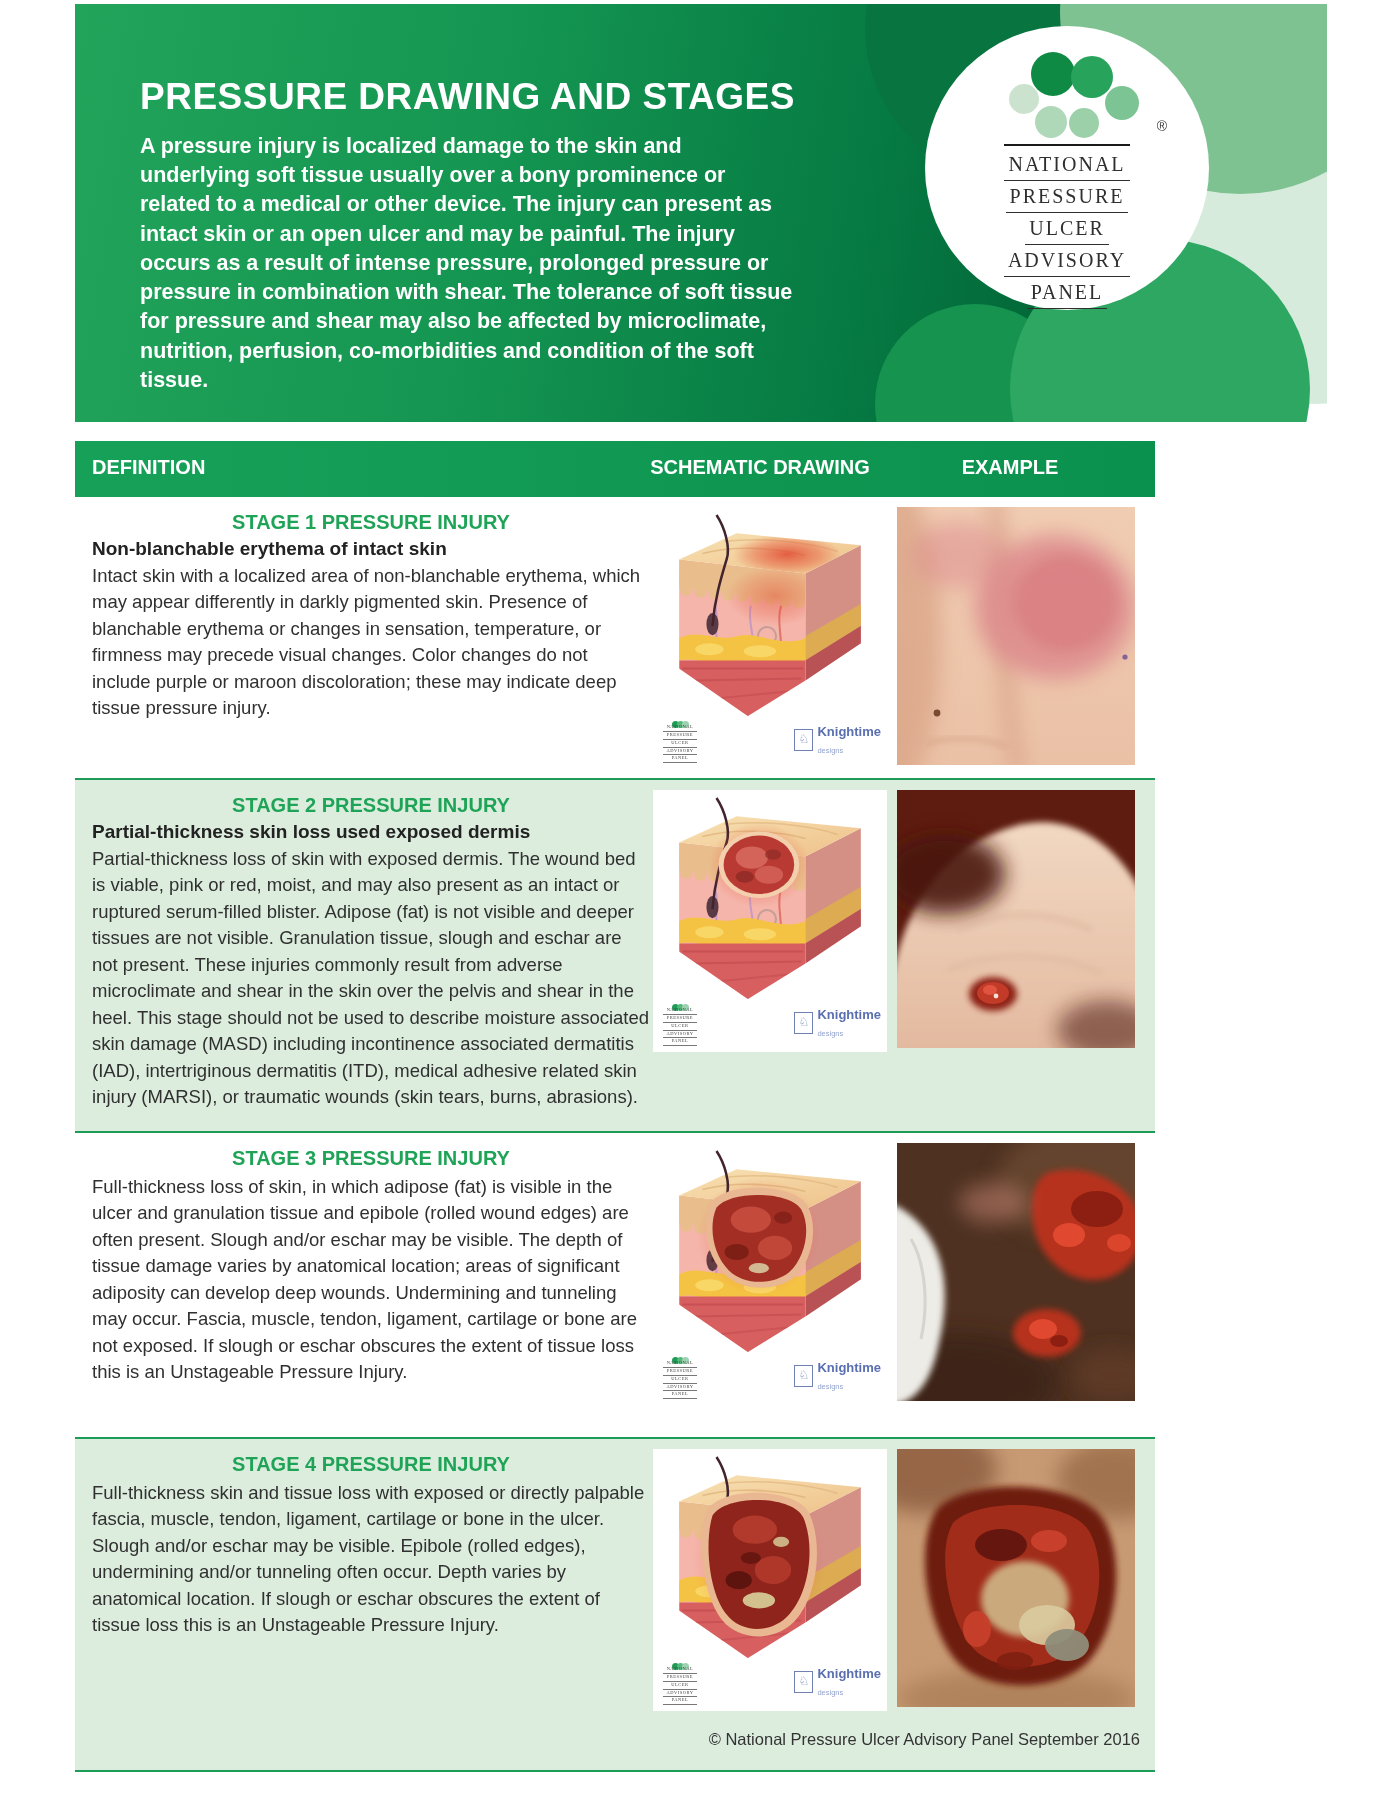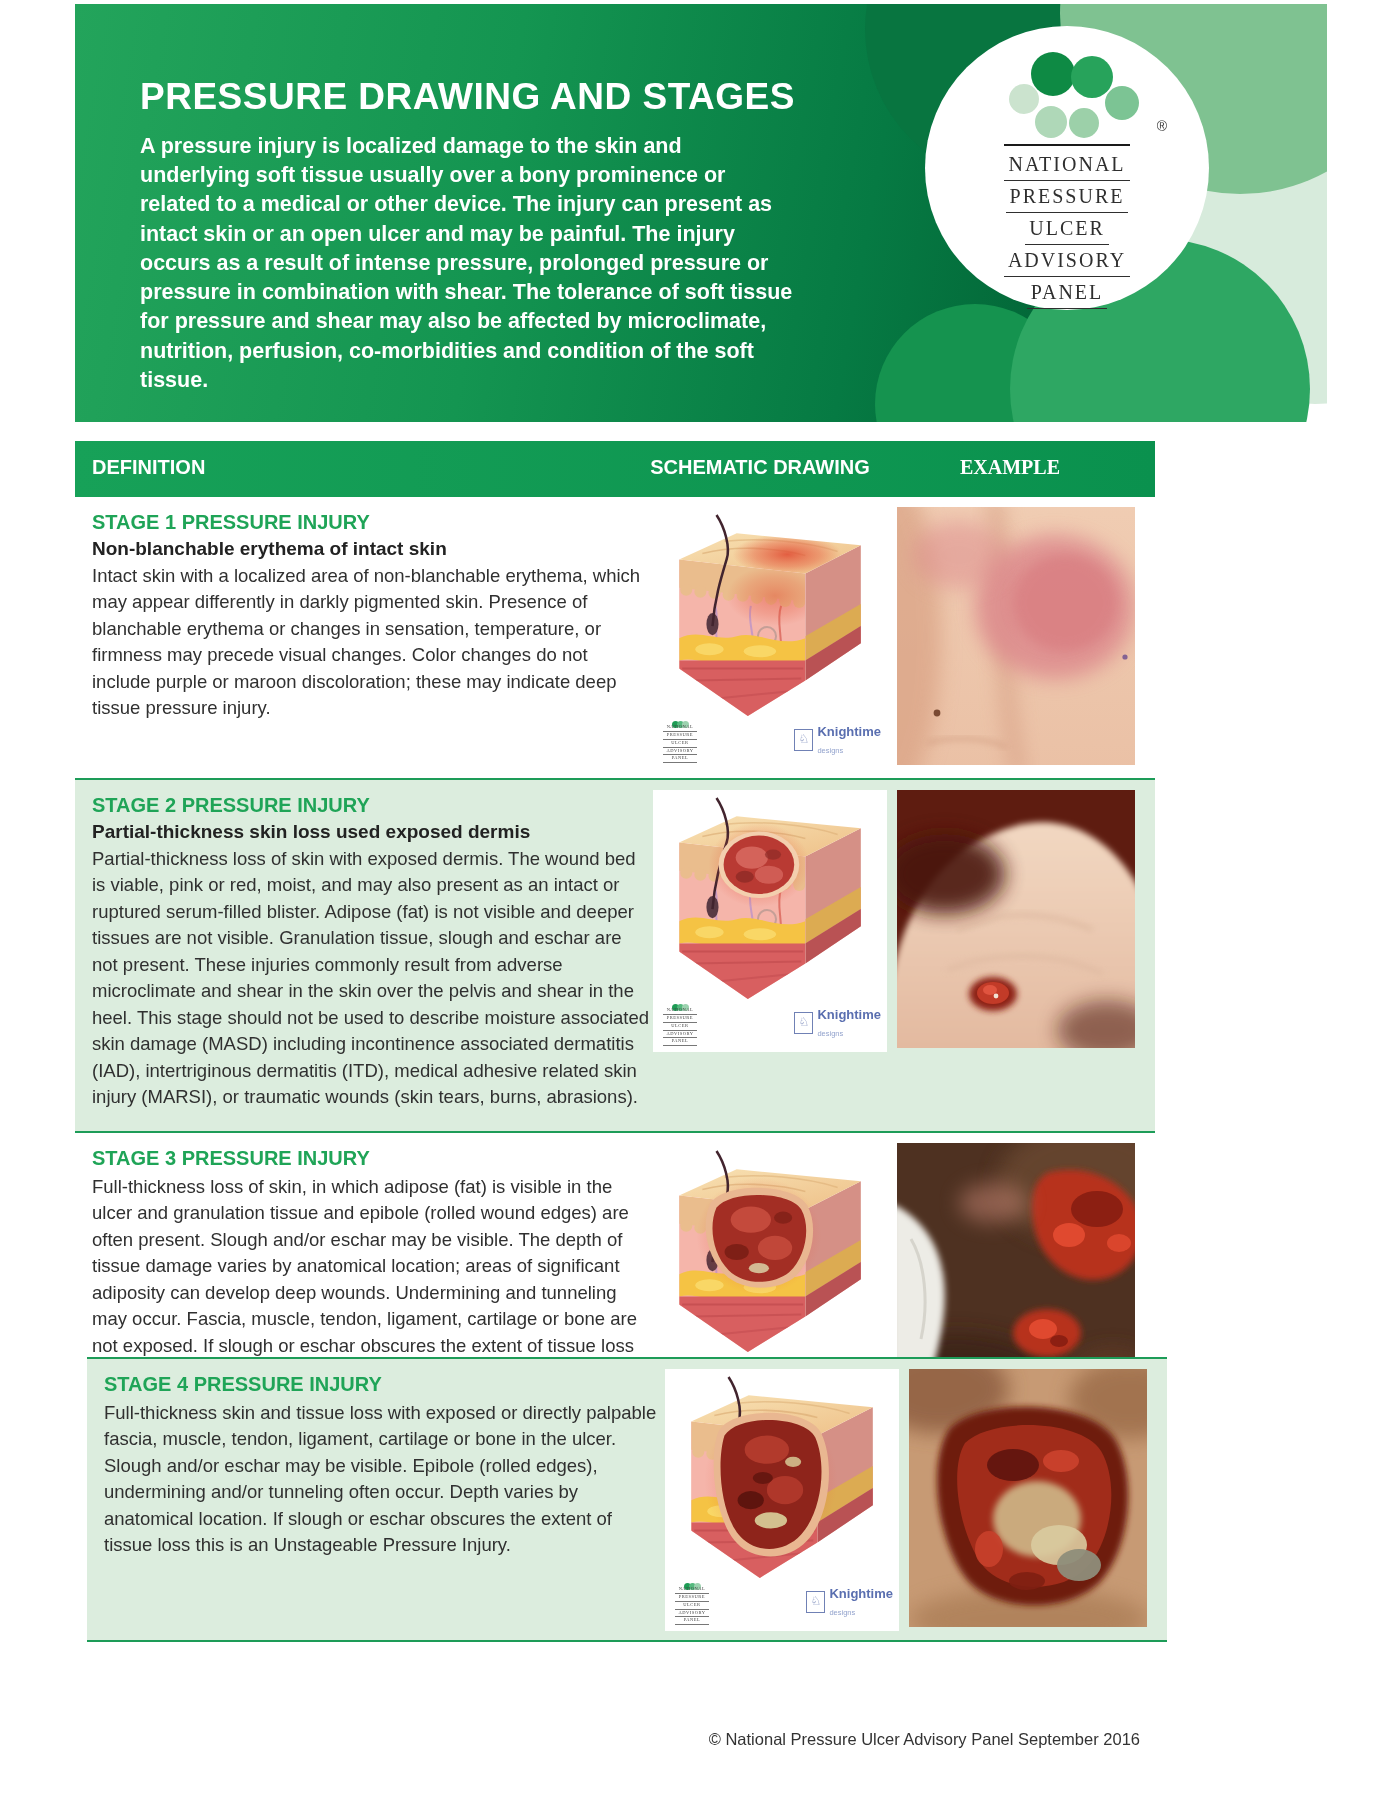--- a/index.html
+++ b/index.html
@@ -23,26 +23,26 @@
   .logo-reg{position:absolute;right:42px;top:92px;font-size:14px;color:#3a3a3a;}
   .logo-text{position:absolute;left:0;right:0;top:118px;text-align:center;
     font-family:"Liberation Serif", serif;font-size:20px;letter-spacing:2px;color:#2f2f2f;line-height:1.5;}
   .logo-text .lt{display:inline-block;border-bottom:1.5px solid #2f2f2f;padding:0 4px 1px 4px;}
   .logo-text .lt-first{border-top:2px solid #1a1a1a;padding-top:3px;}
   
   .col-bar{position:absolute;left:75px;top:441px;width:1080px;height:56px;
     background:linear-gradient(to right,#17a158,#0a914e);z-index:2;}
   .col-bar .c1{position:absolute;left:17px;top:15px;color:#fff;font-weight:bold;font-size:20px;}
   .col-bar .c2{position:absolute;left:560px;width:250px;top:15px;text-align:center;color:#fff;font-weight:bold;font-size:20px;}
-  .col-bar .c3{position:absolute;left:860px;width:150px;top:15px;text-align:center;color:#fff;font-weight:bold;font-size:20px;font-family:Liberation Serif, serif;}
+  .col-bar .c3{position:absolute;left:860px;width:150px;top:15px;text-align:center;color:#fff;font-weight:bold;font-size:20px;}
   
   .section{position:absolute;left:75px;width:1080px;box-sizing:border-box;}
   .sec-green{background:#dcedde;border-top:2px solid #1d9c58;border-bottom:2px solid #1d9c58;}
   .sec-text{position:absolute;left:17px;top:14px;width:558px;}
-  .stage-heading{color:#1fa457;font-weight:bold;font-size:20px;margin:0 0 4px 0;}
+  .stage-heading{color:#1fa457;font-weight:bold;font-size:20px;margin:0 0 4px 0;text-align:center;}
   .stage-sub{color:#222;font-weight:bold;font-size:19px;margin:0 0 3px 0;}
   .stage-body{color:#303030;font-size:18.5px;line-height:1.43;margin:0;}
   .schem-plate{position:absolute;left:578px;top:10px;width:234px;height:262px;background:#ffffff;}
   .example-cell{position:absolute;left:822px;top:10px;width:238px;height:258px;overflow:hidden;}
   .example-cell svg{display:block;}
   
   .npuap-mini{position:absolute;left:2px;bottom:6px;width:50px;text-align:center;}
   .npuap-mini .dots{height:10px;}
   .npuap-mini .dots i{display:inline-block;width:7px;height:7px;border-radius:50%;margin:0 -1px;}
   .npuap-mini .ml{font-family:"Liberation Serif", serif;font-size:4.5px;line-height:1.5;
@@ -309,21 +309,21 @@
       <ellipse cx="222" cy="100" rx="12" ry="9" fill="#e0492f" opacity=".85"></ellipse>
       <ellipse cx="150" cy="190" rx="34" ry="24" fill="#b7301f" filter="url(#b3)"></ellipse>
       <ellipse cx="146" cy="186" rx="14" ry="10" fill="#e0492f"></ellipse>
       <ellipse cx="162" cy="198" rx="9" ry="6" fill="#8c1f12"></ellipse>
       <ellipse cx="96" cy="60" rx="34" ry="20" fill="#c98877" opacity=".5" filter="url(#b10)"></ellipse>
       <ellipse cx="216" cy="232" rx="40" ry="26" fill="#5e3a28" opacity=".9" filter="url(#b10)"></ellipse>
     </svg>
   </div>
 </div>
 
-<div class="section sec-green" style="top:1357px;height:285px;margin-left:12px;">
+<div class="section sec-green" style="top:1437px;height:335px;">
   <div class="sec-text">
     <p class="stage-heading">STAGE 4 PRESSURE INJURY</p>
     <p class="stage-body">Full-thickness skin and tissue loss with exposed or directly palpable fascia, muscle, tendon, ligament, cartilage or bone in the ulcer. Slough and/or eschar may be visible. Epibole (rolled edges), undermining and/or tunneling often occur. Depth varies by anatomical location. If slough or eschar obscures the extent of tissue loss this is an Unstageable Pressure Injury.</p>
   </div>
   <div class="schem-plate">
     <svg width="234" height="220" viewBox="0 0 230 218">
       <use href="#skinblock"></use>
       <g clip-path="url(#cpBlock)">
         <ellipse cx="104" cy="110" rx="66" ry="72" fill="url(#redGlow)" opacity=".55"></ellipse>
         <path d="M52,62 C66,36 142,38 154,64 C168,94 162,146 140,170 C120,192 84,190 68,170 C48,146 42,88 52,62 Z" fill="#e9b791"></path>

